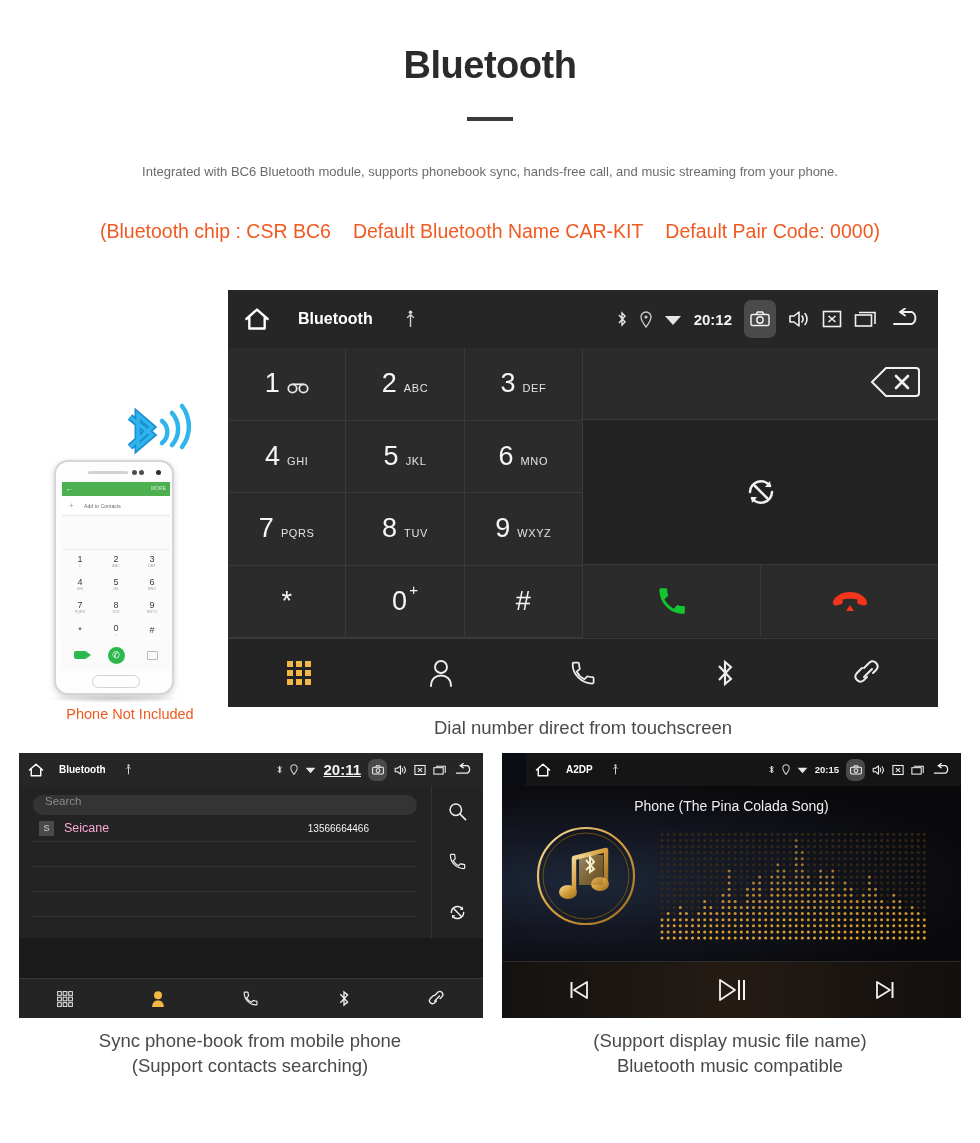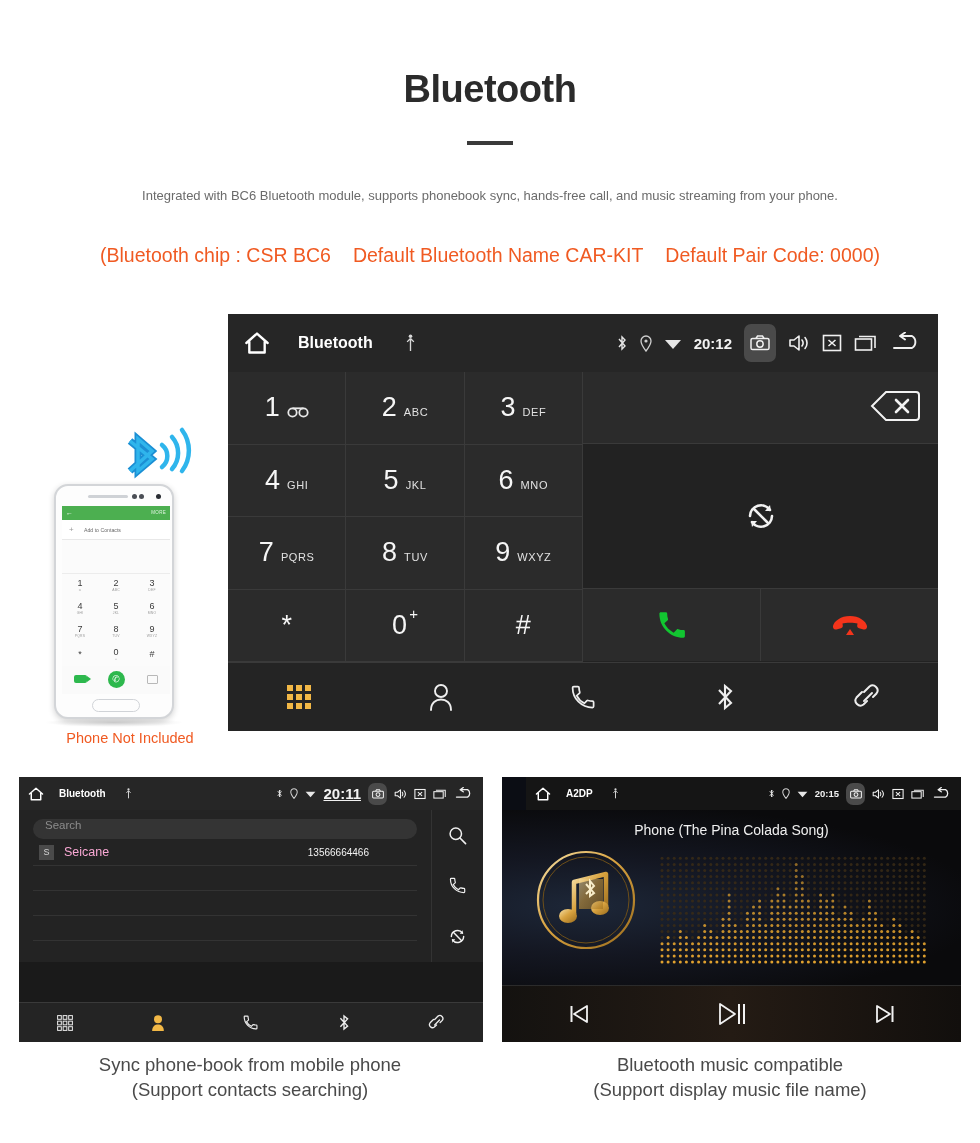--- a/index.html
+++ b/index.html
@@ -2,21 +2,21 @@
 <html><head>
 <meta charset="utf-8">
 <style>
   * { box-sizing: border-box; margin: 0; padding: 0; }
   html, body {
     width: 980px; height: 1143px;
     background: #ffffff;
     font-family: "Liberation Sans", sans-serif;
     overflow: hidden;
   }
-  .page { position: relative; width: 980px; height: 922px; background: #fff; margin-top: 24px; }
+  .page { position: relative; width: 980px; height: 922px; background: #fff; }
 
   
   .title {
     position: absolute; left: 0; top: 44px; width: 980px;
     text-align: center; font-size: 38px; font-weight: bold;
     color: #2b2b2b; letter-spacing: -0.5px;
   }
   .rule {
     position: absolute; left: 467px; top: 117px;
     width: 46px; height: 4px; background: #3a3a3a;
@@ -433,20 +433,21 @@
       <div>
         <svg width="28" height="30" viewBox="0 0 28 30">
           <path d="M11 17 L7.5 20.5 A5 5 0 0 1 0.5 13.5 L6 8" fill="none" stroke="#eee" stroke-width="2" stroke-linecap="round" transform="translate(3,2)"></path>
           <path d="M17 13 L20.5 9.5 A5 5 0 0 0 13.5 2.5 L8 8" fill="none" stroke="#eee" stroke-width="2" stroke-linecap="round" transform="translate(3,2)"></path>
           <path d="M11 19 L19 11" stroke="#eee" stroke-width="2" stroke-linecap="round"></path>
         </svg>
       </div>
     </div>
   </div>
 
+  <div class="cap" id="cap-dial">Dial number direct from touchscreen</div>
 
   <div class="unit" id="contacts">
     <div class="statusbar">
       <svg class="sb-home" viewBox="0 0 24 22">
         <path d="M3 11 L12 3 L21 11 M5.5 10 V19 H18.5 V10" fill="none" stroke="#fff" stroke-width="2" stroke-linejoin="round" stroke-linecap="round"></path>
       </svg>
       <span class="sb-title">Bluetooth</span>
       <svg class="sb-usb" viewBox="0 0 12 16">
         <path d="M6 15 V4 M6 4 L3 7 M6 4 L9 7" stroke="#d8d8d8" stroke-width="1.4" fill="none"></path>
         <circle cx="6" cy="2" r="1.6" fill="#d8d8d8"></circle>
@@ -1446,17 +1447,17 @@
       <div>
         <svg width="24" height="24" viewBox="0 0 24 24">
           <path d="M4 4 L4 20 L17 12 Z" fill="none" stroke="#f2f2f2" stroke-width="1.8" stroke-linejoin="round"></path>
           <path d="M19.5 4 V20" stroke="#f2f2f2" stroke-width="2"></path>
         </svg>
       </div>
     </div>
   </div>
 
   <div class="cap" id="cap-music">
+    <div>(Support display music file name)</div>
     <div>Bluetooth music compatible</div>
-    <div>(Support display music file name)</div>
   </div>
 
 </div>
 
 </body></html>

